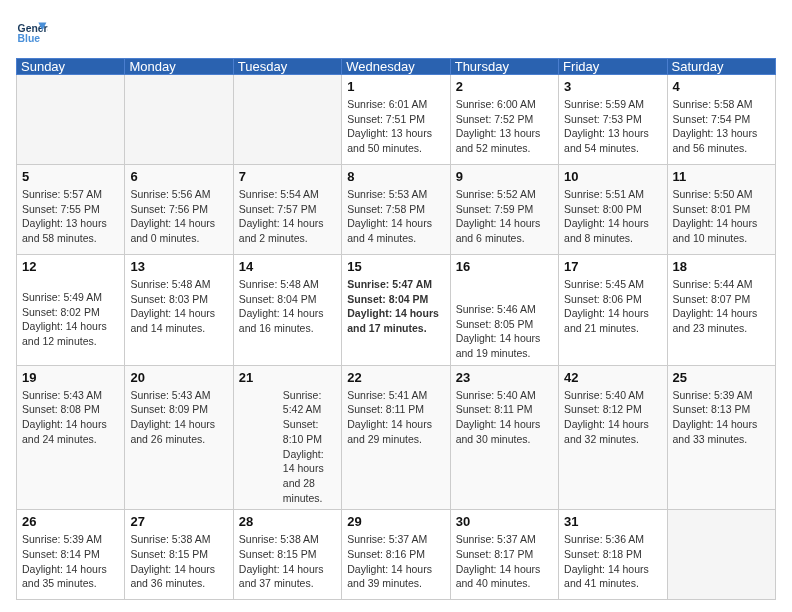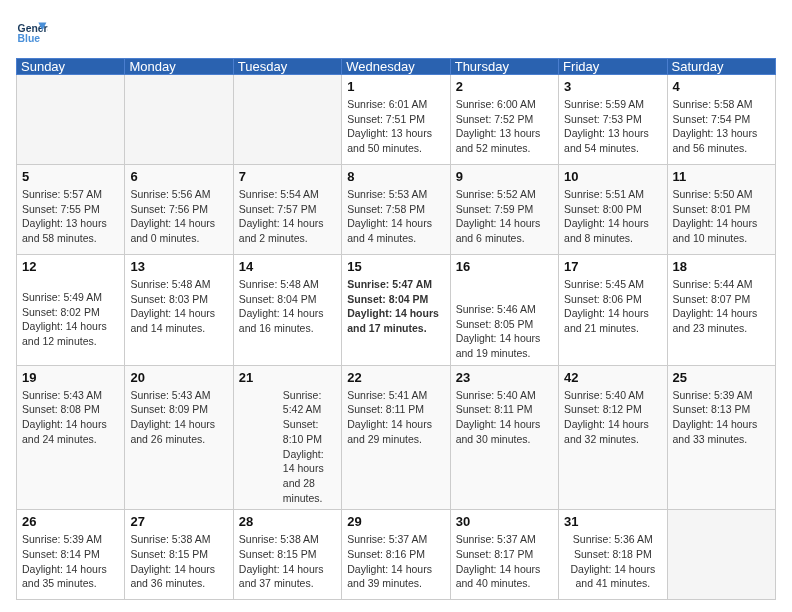--- a/index.html
+++ b/index.html
@@ -331,21 +331,21 @@
         </td>
         <td>
           <div class="day-num">30</div>
           <div class="day-info" style="white-space: pre-line;">Sunrise: 5:37 AM
 Sunset: 8:17 PM
 Daylight: 14 hours
 and 40 minutes.</div>
         </td>
         <td>
           <div class="day-num">31</div>
-          <div class="day-info" style="white-space: pre-line; text-align: center;">Sunrise: 5:36 AM
+          <div class="day-info" style="white-space: pre-line;">Sunrise: 5:36 AM
 Sunset: 8:18 PM
 Daylight: 14 hours
 and 41 minutes.</div>
         </td>
         <td class="empty"></td>
       </tr>
     </tbody>
 </table>
 
 </body></html>

